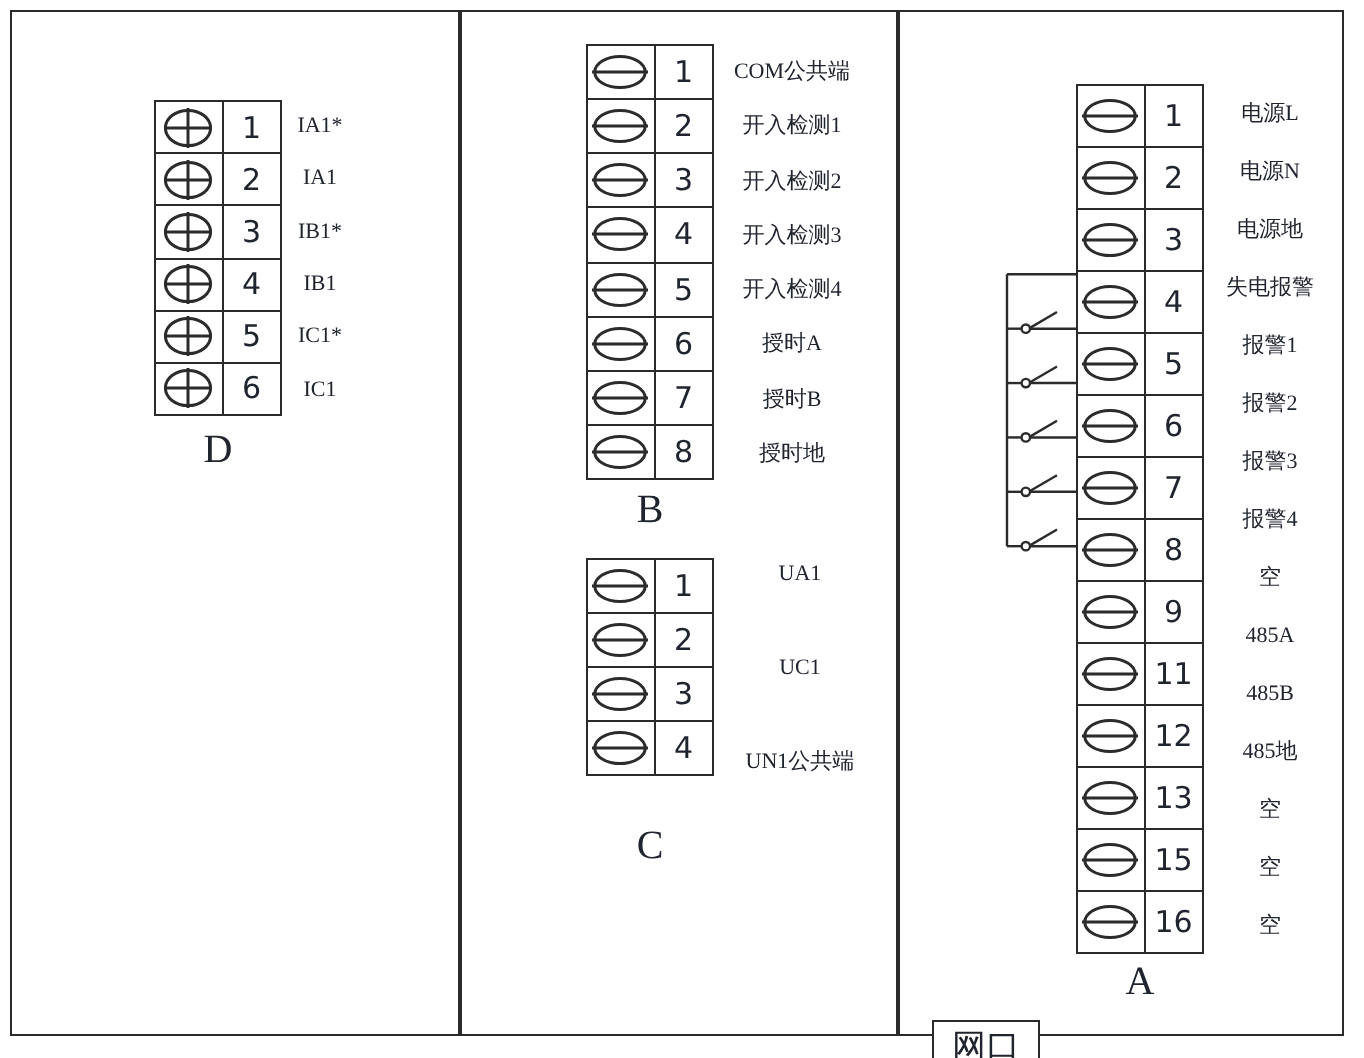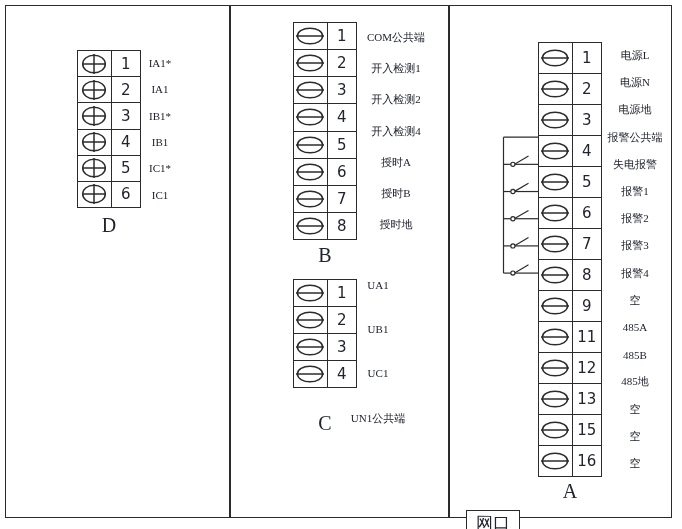--- a/index.html
+++ b/index.html
@@ -62,21 +62,21 @@
   .block-d .t-label{font-size:11px;}
   .block-d .letter{top:164px;}
 
   .block-b{left:293px;top:22px;}
   .block-b .box{height:218px;}
   .block-b .labels{left:66px;width:74px;height:218px;justify-content:flex-end;}
   .block-b .letter{top:222px;}
 
   .block-c{left:293px;top:279px;}
   .block-c .box{height:109px;}
-  .block-c .labels{left:48px;width:74px;height:109px;gap:32px;}
+  .block-c .labels{left:70px;width:74px;height:109px;gap:32px;}
   .block-c .letter{top:133px;}
 
   .block-a{left:538px;top:42px;}
   .block-a .box{height:435px;}
   .block-a .labels{left:65px;width:64px;height:435px;}
   .block-a .letter{top:438px;}
 
   .relay-svg{position:absolute;left:495px;top:130px;width:45px;height:150px;}
 
   .netport{
@@ -244,20 +244,21 @@
               <line class="ln" x1="1" y1="10" x2="29" y2="10"></line>
             </svg>
           </div>
           <div class="cell num-cell">8</div>
         </div>
       </div>
     <div class="labels">
         <div class="t-label">COM公共端</div>
         <div class="t-label">开入检测1</div>
         <div class="t-label">开入检测2</div>
+        <div class="t-label">开入检测3</div>
         <div class="t-label">开入检测4</div>
         <div class="t-label">授时A</div>
         <div class="t-label">授时B</div>
         <div class="t-label">授时地</div>
       </div>
     <div class="letter">B</div>
   </div>
 
   <div class="block block-c">
     <div class="box">
@@ -293,21 +294,20 @@
             <svg width="30" height="20" viewBox="0 0 30 20">
               <ellipse class="ln" cx="15" cy="10" rx="12.6" ry="7.8"></ellipse>
               <line class="ln" x1="1" y1="10" x2="29" y2="10"></line>
             </svg>
           </div>
           <div class="cell num-cell">4</div>
         </div>
       </div>
     <div class="labels">
         <div class="t-label">UA1</div>
-        <div class="t-label">UB1</div>
         <div class="t-label">UC1</div>
         <div class="t-label">UN1公共端</div>
       </div>
     <div class="letter">C</div>
   </div>
 
   <div class="block block-a">
     <div class="box">
         <div class="t-row">
           <div class="cell screw-cell">
@@ -433,21 +433,20 @@
               <line class="ln" x1="1" y1="10" x2="29" y2="10"></line>
             </svg>
           </div>
           <div class="cell num-cell">16</div>
         </div>
       </div>
     <div class="labels">
         <div class="t-label">电源L</div>
         <div class="t-label">电源N</div>
         <div class="t-label">电源地</div>
-        <div class="t-label">报警公共端</div>
         <div class="t-label">失电报警</div>
         <div class="t-label">报警1</div>
         <div class="t-label">报警2</div>
         <div class="t-label">报警3</div>
         <div class="t-label">报警4</div>
         <div class="t-label">空</div>
         <div class="t-label">485A</div>
         <div class="t-label">485B</div>
         <div class="t-label">485地</div>
         <div class="t-label">空</div>

